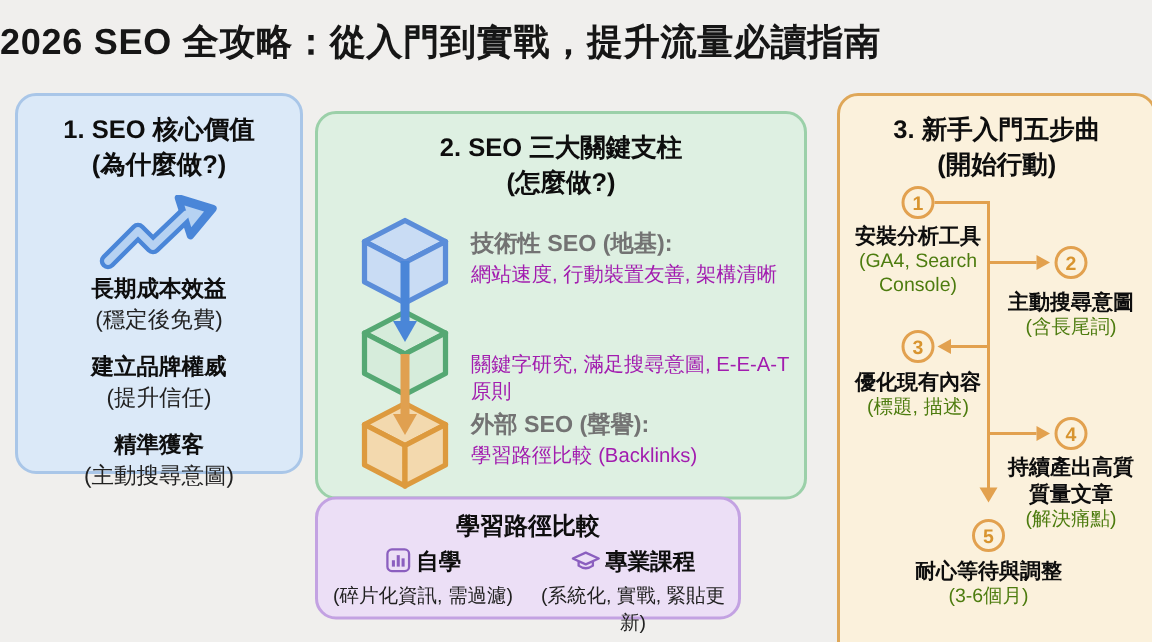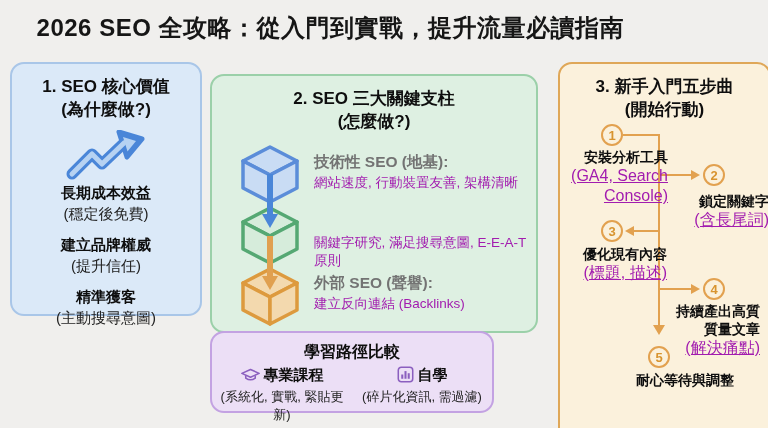--- a/index.html
+++ b/index.html
@@ -5,21 +5,21 @@
   html,body { margin:0; padding:0; }
   body {
     width:768px; height:428px;
     background:#f0efed;
     font-family:"Liberation Sans","DejaVu Sans",sans-serif;
     position:relative; overflow:hidden;
     color:#111;
   }
   .main-title {
     position:absolute; top:12px; left:0; width:624px;
-    text-align:right; font-size:24px; font-weight:bold; color:#161616;
+    text-align:left; font-size:24px; font-weight:bold; color:#161616;
     letter-spacing:0.5px;
   }
   .panel {
     position:absolute; border-radius:14px; border:2px solid; box-sizing:border-box;
   }
   .p1 { left:10px;  top:62px;  width:192px; height:254px; background:#dbe9f8; border-color:#a9c6e8; }
   .p2 { left:210px; top:62px;  width:328px; height:259px; background:#def0e2; border-color:#9bd0a9;margin-top:12px; }
   .p3 { left:558px; top:62px;  width:213px; height:426px; background:#fbf1dc; border-color:#dfa758; }
   .p4 { left:210px; top:331px; width:284px; height:82px;  background:#ecdff6; border-color:#c3a2e2; }
   .ptitle {
@@ -37,23 +37,23 @@
   .p2-row-label { position:absolute; left:102px; font-size:15.5px; font-weight:bold; color:#737373; }
   .p2-row-note  { position:absolute; left:102px; font-size:13.5px; color:#a21caf; }
   
   .flow-svg { position:absolute; left:0; top:0; width:213px; height:351px; }
   .stepnum {
     position:absolute; width:22px; height:22px; border-radius:50%;
     border:2px solid #e2a14f; color:#d8942f; background:transparent;
     font-size:13px; font-weight:bold; display:flex; align-items:center; justify-content:center;
     transform:translate(-50%,-50%); box-sizing:border-box;
   }
-  .sblock { position:absolute; transform:translateX(-50%); text-align:right; }
+  .sblock { position:absolute; transform:translateX(-50%); text-align:center; }
   .s-label { font-size:14px; font-weight:bold; color:#0e0e0e; line-height:1.3; }
-  .s-note  { font-size:16px; color:#a21caf; line-height:1.25;text-decoration:underline; }
+  .s-note  { font-size:13px; color:#4d7c0f; line-height:1.25; }
   
   .p4 .ptitle { top:8px; font-size:16px; }
   .p4-options { position:absolute; top:32px; left:0; right:0; display:flex; }
   .p4-opt { flex:1; text-align:center; }
   .p4-label { font-size:15px; font-weight:bold; color:#0e0e0e; line-height:20px; }
   .p4-note  { font-size:13px; color:#222; line-height:18px; }
   .icon-inline { display:inline-block; vertical-align:-3px; margin-right:4px; }
 </style>
 </head>
 <body>
@@ -119,21 +119,21 @@
       <polygon points="28,70 44,70 36,84" fill="#4a86d8"></polygon>
 
       <line x1="36" y1="92" x2="36" y2="134" stroke="#e0a050" stroke-width="6"></line>
       <polygon points="28,132 44,132 36,146" fill="#e0a050"></polygon>
     </svg>
   </span>
   <div class="p2-row-label" style="top:76px;">技術性 SEO (地基):</div>
   <div class="p2-row-note" style="top:98px;">網站速度, 行動裝置友善, 架構清晰</div>
   <div class="p2-row-note" style="top:158px;">關鍵字研究, 滿足搜尋意圖, E-E-A-T原則</div>
   <div class="p2-row-label" style="top:197px;">外部 SEO (聲譽):</div>
-  <div class="p2-row-note" style="top:219px;">建立反向連結 (Backlinks)</div>
+  <div class="p2-row-note" style="top:219px;">學習路徑比較 (Backlinks)</div>
 </div>
 
 <div class="panel p3">
   <div class="ptitle">
     <div>3. 新手入門五步曲</div>
     <div>(開始行動)</div>
   </div>
   <svg class="flow-svg" viewBox="0 0 213 351">
     <g stroke="#e2a14f" stroke-width="2" fill="none">
       <path d="M63,71 H99 V262"></path>
@@ -152,57 +152,58 @@
   <div class="stepnum" style="left:154px; top:111px;">2</div>
   <div class="stepnum" style="left:52px;  top:167px;">3</div>
   <div class="stepnum" style="left:154px; top:225px;">4</div>
   <div class="stepnum" style="left:99px;  top:293px;">5</div>
 
   <div class="sblock" style="left:52px; top:84px; width:112px;">
     <div class="s-label">安裝分析工具</div>
     <div class="s-note">(GA4, Search Console)</div>
   </div>
   <div class="sblock" style="left:154px; top:128px; width:110px;">
-    <div class="s-label">鎖定關鍵字</div>
+    <div class="s-label">主動搜尋意圖</div>
     <div class="s-note">(含長尾詞)</div>
   </div>
   <div class="sblock" style="left:52px; top:181px; width:110px;">
     <div class="s-label">優化現有內容</div>
     <div class="s-note">(標題, 描述)</div>
   </div>
   <div class="sblock" style="left:154px; top:238px; width:92px;">
     <div class="s-label">持續產出高質質量文章</div>
     <div class="s-note">(解決痛點)</div>
   </div>
   <div class="sblock" style="left:99px; top:307px; width:150px;">
     <div class="s-label">耐心等待與調整</div>
+    <div class="s-note">(3-6個月)</div>
   </div>
 </div>
 
 <div class="panel p4">
   <div class="ptitle">學習路徑比較</div>
   <div class="p4-options">
-    <div class="p4-opt">
-      <div class="p4-label">
-        <span class="icon-inline">
-          <svg width="19" height="15" viewBox="0 0 22 16">
-            <polygon points="11,1 21,5.5 11,10 1,5.5" fill="none" stroke="#8b5fbf" stroke-width="1.8" stroke-linejoin="round"></polygon>
-            <path d="M5.5,8 L5.5,11 Q11,15 16.5,11 L16.5,8" fill="none" stroke="#8b5fbf" stroke-width="1.8"></path>
-          </svg>
-        </span><span>專業課程</span>
-      </div>
-      <div class="p4-note">(系統化, 實戰, 緊貼更新)</div>
-    </div>
     <div class="p4-opt">
       <div class="p4-label">
         <span class="icon-inline">
           <svg width="17" height="17" viewBox="0 0 20 20">
             <rect x="1.5" y="1.5" width="17" height="17" rx="3.5" fill="none" stroke="#8b5fbf" stroke-width="1.8"></rect>
             <rect x="5" y="10" width="2.4" height="5" fill="#8b5fbf"></rect>
             <rect x="8.8" y="6" width="2.4" height="9" fill="#8b5fbf"></rect>
             <rect x="12.6" y="8.5" width="2.4" height="6.5" fill="#8b5fbf"></rect>
           </svg>
         </span><span>自學</span>
       </div>
       <div class="p4-note">(碎片化資訊, 需過濾)</div>
     </div>
+    <div class="p4-opt">
+      <div class="p4-label">
+        <span class="icon-inline">
+          <svg width="19" height="15" viewBox="0 0 22 16">
+            <polygon points="11,1 21,5.5 11,10 1,5.5" fill="none" stroke="#8b5fbf" stroke-width="1.8" stroke-linejoin="round"></polygon>
+            <path d="M5.5,8 L5.5,11 Q11,15 16.5,11 L16.5,8" fill="none" stroke="#8b5fbf" stroke-width="1.8"></path>
+          </svg>
+        </span><span>專業課程</span>
+      </div>
+      <div class="p4-note">(系統化, 實戰, 緊貼更新)</div>
+    </div>
   </div>
 </div>
 
 </body></html>

